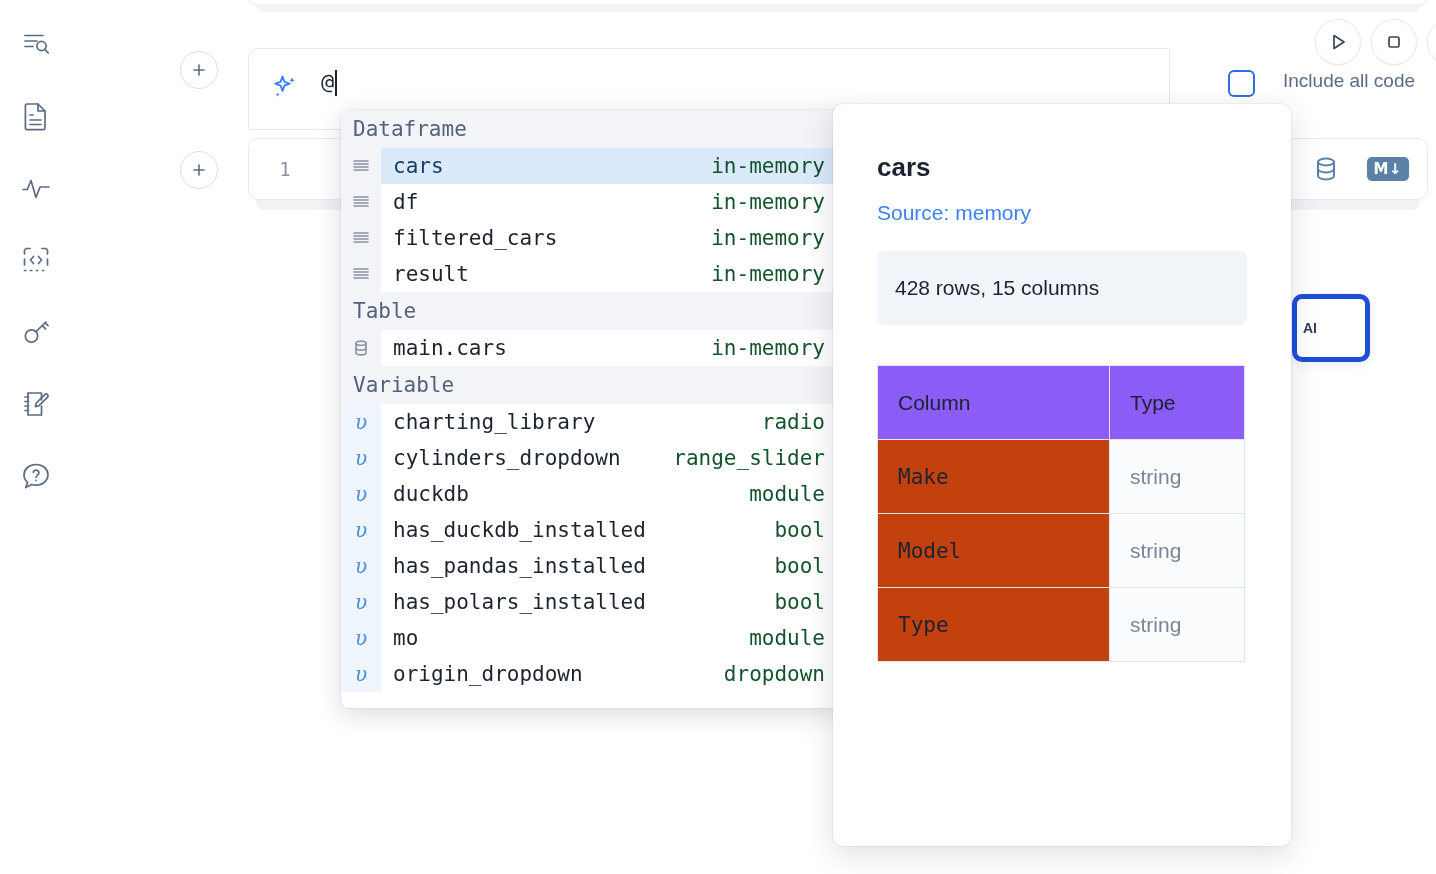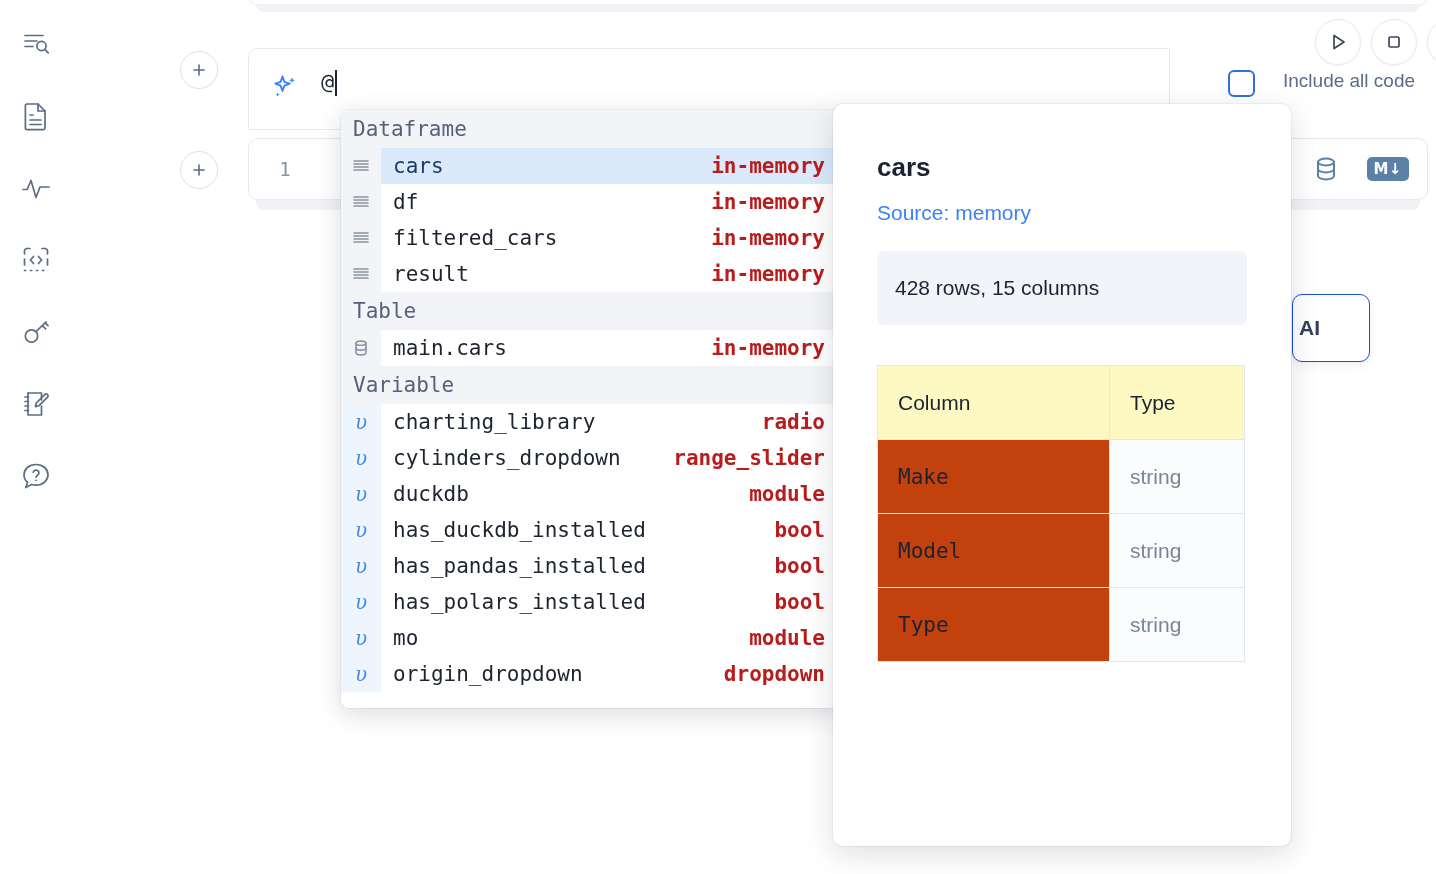--- a/index.html
+++ b/index.html
@@ -118,25 +118,25 @@
   .md-badge {
     background: #5b82a6; color: #fff; border-radius: 5px;
     font-family: "DejaVu Sans", sans-serif; font-weight: 700;
     font-size: 15px; padding: 3px 7px; letter-spacing: .5px;
     display: flex; align-items: center; gap: 1px;
   }
 
   
   .ai-chip {
     position: absolute; left: 1292px; top: 294px; width: 78px; height: 68px;
-    background: #fff; border: 1px solid #1d4ed8; border-radius: 10px;
+    background: #fff; border: 5px solid #1d4ed8; border-radius: 10px;
     box-shadow: 0 3px 10px rgba(20,30,50,.07);
     display: flex; align-items: center; justify-content: flex-start;
     padding-left: 6px;
-    font-size: 21px; font-weight: 700; color: #32405a;
+    font-size: 14px; font-weight: 700; color: #32405a;
     overflow: hidden;
   }
 
   
   .ac-panel {
     position: absolute; left: 341px; top: 110px;
     width: 500px; height: 598px;
     background: #fff; border-radius: 8px;
     box-shadow: 0 6px 26px rgba(20,30,50,.16), 0 0 0 1px rgba(20,30,50,.05);
     overflow: hidden;
@@ -163,23 +163,22 @@
   .ac-gut svg { width: 20px; height: 20px; display: block; }
   .gut-ico { stroke: #8b93a3; stroke-width: 1.6; fill: none;
              stroke-linecap: round; stroke-linejoin: round; }
   .upsilon {
     color: #4b8ee0; font-family: "DejaVu Serif", serif;
     font-size: 20px; font-style: italic; line-height: 1;
   }
   .ac-name { padding-left: 12px; color: #1d2430; white-space: nowrap; }
   .ac-row.sel .ac-name { color: #1b3b66; }
   .ac-meta {
-    margin-left: auto; padding-right: 16px; color: #b91c1c;
+    margin-left: auto; padding-right: 16px; color: #14532d;
     white-space: nowrap;
-    font-weight: bold;
   }
 
   
   .detail {
     position: absolute; left: 833px; top: 104px;
     width: 458px; height: 742px;
     background: #fff; border-radius: 10px;
     box-shadow: 0 8px 30px rgba(20,30,50,.14), 0 0 0 1px rgba(20,30,50,.05);
     padding: 48px 44px 0 44px; overflow: hidden;
   }
@@ -191,21 +190,21 @@
   }
   .detail-table {
     margin-top: 40px; width: 368px; border-collapse: collapse;
     table-layout: fixed;
   }
   .detail-table th, .detail-table td {
     border: 1px solid #e2e7ef; text-align: left;
     padding: 18px 20px; font-size: 21px; height: 74px;
   }
   .detail-table th {
-    background: #fef9c3; color: #1b2333; font-weight: 400;
+    background: #8b5cf6; color: #1b2333; font-weight: 400;
     font-family: "Liberation Sans", sans-serif;
   }
   .detail-table td.col-name {
     font-family: "DejaVu Sans Mono", monospace; color: #1b2333;
     background: #c2410c;
   }
   .detail-table td.col-type {
     color: #7a8597; background: #fbfcfe;
     font-family: "Liberation Sans", sans-serif;
   }

